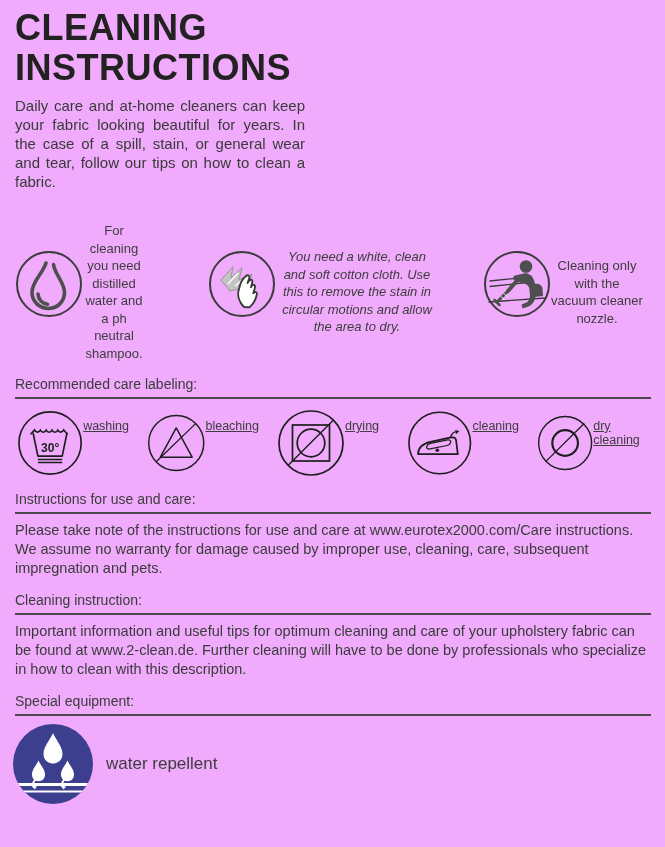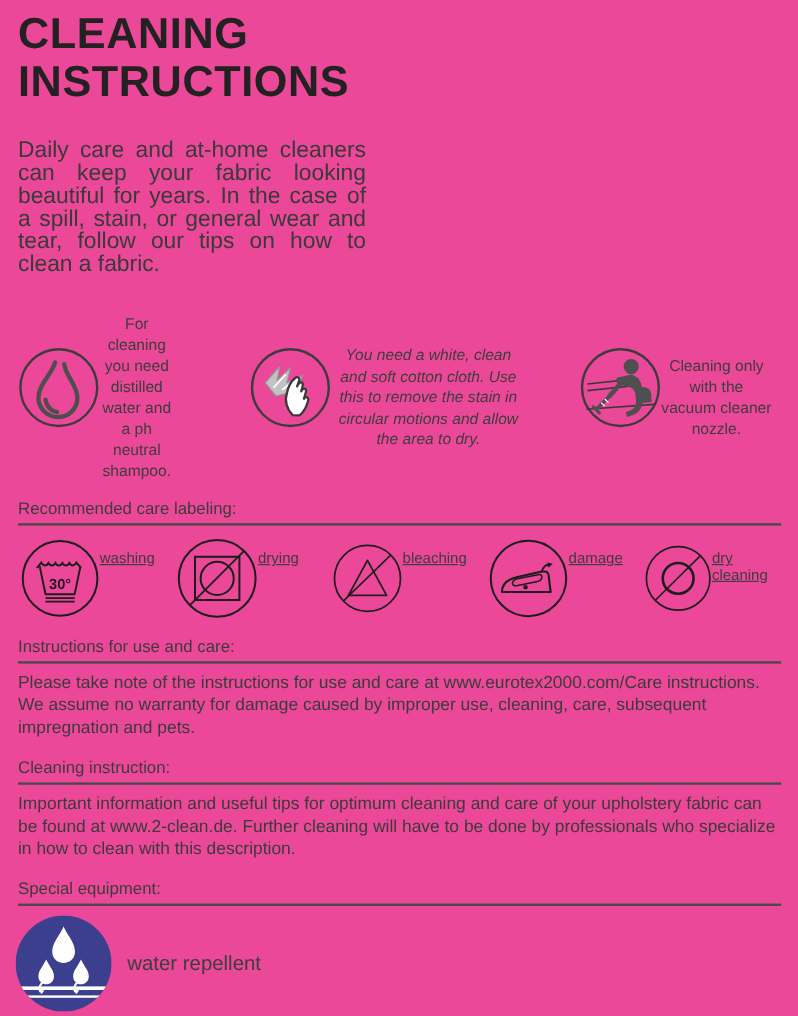--- a/index.html
+++ b/index.html
@@ -1,26 +1,26 @@
 <!DOCTYPE html>
 <html><head>
 <meta charset="utf-8">
 <style>
   html,body{margin:0;padding:0;background:#ffffff;}
   .page{
     width:665px;height:847px;box-sizing:border-box;overflow:hidden;position:relative;
-    background:#ec4899;padding:8px 14px 0 15px;
+    background:#f0abfc;padding:8px 14px 0 15px;
     font-family:"Liberation Sans",sans-serif;color:#3e3e3e;
   }
   h1.title{
     margin:0;width:340px;font-size:36px;line-height:40px;font-weight:bold;
     color:#242122;letter-spacing:.5px;
   }
   .intro{
-    margin:28px 0 0;width:290px;font-size:19px;line-height:19px;
+    margin:8px 0 0;width:290px;font-size:15px;line-height:19px;
     text-align:justify;color:#3a3a3a;
   }
   .tips{display:flex;margin-top:15px;}
   .tip{display:flex;align-items:center;}
   .tip-1{width:130px;}
   .tip-2{width:230px;margin-left:63px;font-style:italic;}
   .tip-3{width:160px;margin-left:45px;}
   .tip svg.badge{width:68px;height:68px;flex:none;}
   .tip .caption{margin-top:16px;font-size:13px;line-height:17.5px;text-align:center;color:#3d3d3d;}
   .tip-1 .caption{max-width:135px;}
@@ -104,47 +104,47 @@
         <path d="M16.5 23.5 L21.5 47.5 L46.5 47.5 L51.5 23.5" fill="none" stroke="#1d1d1d" stroke-width="1.7" stroke-linejoin="round"></path>
         <path d="M21.5 51 L46.5 51 M21.5 54 L46.5 54" stroke="#1d1d1d" stroke-width="1.5" fill="none"></path>
         <text x="34" y="43.5" text-anchor="middle" font-size="12.5" font-weight="bold" fill="#1d1d1d">30°</text>
       </svg>
       <div class="care-label">washing</div>
     </div>
 
     <div class="care-item">
       <svg viewBox="0 0 68 68">
         <circle cx="34" cy="34" r="32" fill="none" stroke="#1d1d1d" stroke-width="1.7"></circle>
+        <path d="M34 16.5 L15.5 50.5 L52.5 50.5 Z" fill="none" stroke="#1d1d1d" stroke-width="1.7" stroke-linejoin="round"></path>
+        <path d="M11 55.5 L56.5 11.5" stroke="#1d1d1d" stroke-width="1.5" fill="none"></path>
+      </svg>
+      <div class="care-label">bleaching</div>
+    </div>
+
+    <div class="care-item">
+      <svg viewBox="0 0 68 68">
+        <circle cx="34" cy="34" r="32" fill="none" stroke="#1d1d1d" stroke-width="1.7"></circle>
         <rect x="15.5" y="16" width="37" height="36" fill="none" stroke="#1d1d1d" stroke-width="1.7"></rect>
         <circle cx="34" cy="34" r="13.8" fill="none" stroke="#1d1d1d" stroke-width="1.7"></circle>
         <path d="M11.5 56 L56 11.5" stroke="#1d1d1d" stroke-width="1.5" fill="none"></path>
       </svg>
       <div class="care-label">drying</div>
-    </div>
-
-    <div class="care-item">
-      <svg viewBox="0 0 68 68">
-        <circle cx="34" cy="34" r="32" fill="none" stroke="#1d1d1d" stroke-width="1.7"></circle>
-        <path d="M34 16.5 L15.5 50.5 L52.5 50.5 Z" fill="none" stroke="#1d1d1d" stroke-width="1.7" stroke-linejoin="round"></path>
-        <path d="M11 55.5 L56.5 11.5" stroke="#1d1d1d" stroke-width="1.5" fill="none"></path>
-      </svg>
-      <div class="care-label">bleaching</div>
     </div>
 
     <div class="care-item">
       <svg viewBox="0 0 68 68">
         <circle cx="34" cy="34" r="32" fill="none" stroke="#1d1d1d" stroke-width="1.7"></circle>
         <path d="M11.5 45.5 C11.5 38.5 17 34.5 24.5 32.8 L44.5 28.4 C48.5 27.6 50.6 28.4 51 31 L52.8 45.5 Z" fill="none" stroke="#1d1d1d" stroke-width="1.8" stroke-linejoin="round"></path>
         <path d="M20.5 37.5 C21 35.8 22.5 34.8 24.5 34.4 L42 30.8 C44.8 30.3 45.8 31.6 45.3 33.6
                  C44.9 35.2 43.6 36.2 41.6 36.6 L24 40.2 C21.5 40.7 20 39.5 20.5 37.5 Z" fill="none" stroke="#1d1d1d" stroke-width="1.3" stroke-linejoin="round"></path>
         <circle cx="31.5" cy="41.5" r="1.9" fill="#1d1d1d"></circle>
         <path d="M45 28.5 C46.5 24.5 49 22 51.5 22.5" stroke="#1d1d1d" stroke-width="1.5" fill="none"></path>
         <path d="M50 20.5 L54.5 21.5 L51 25 Z" fill="#1d1d1d"></path>
       </svg>
-      <div class="care-label">damage</div>
+      <div class="care-label">cleaning</div>
     </div>
 
     <div class="care-item">
       <svg viewBox="0 0 68 68">
         <circle cx="34" cy="34" r="32" fill="none" stroke="#1d1d1d" stroke-width="1.7"></circle>
         <circle cx="34" cy="34" r="15.5" fill="none" stroke="#1d1d1d" stroke-width="2.6"></circle>
         <path d="M10.5 56.5 L57 10.5" stroke="#1d1d1d" stroke-width="1.6" fill="none"></path>
       </svg>
       <div class="care-label">dry cleaning</div>
     </div>

